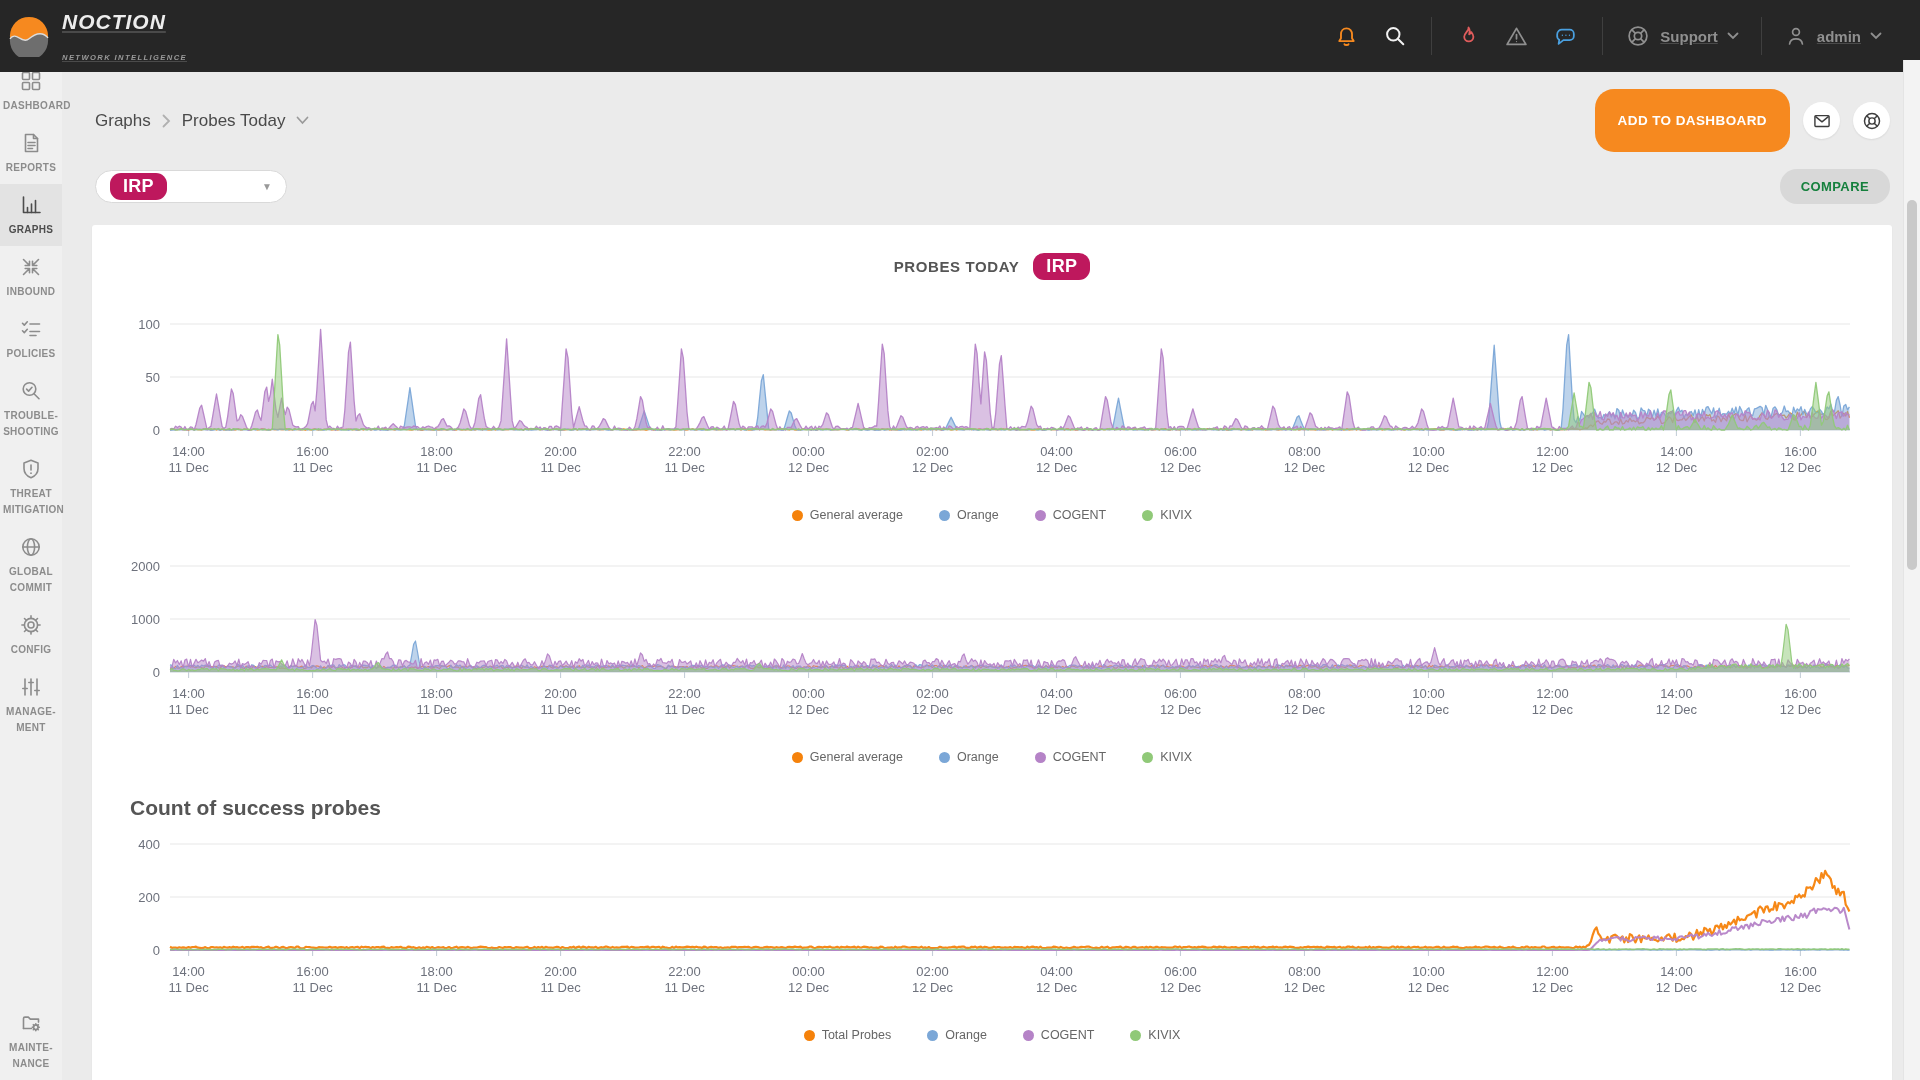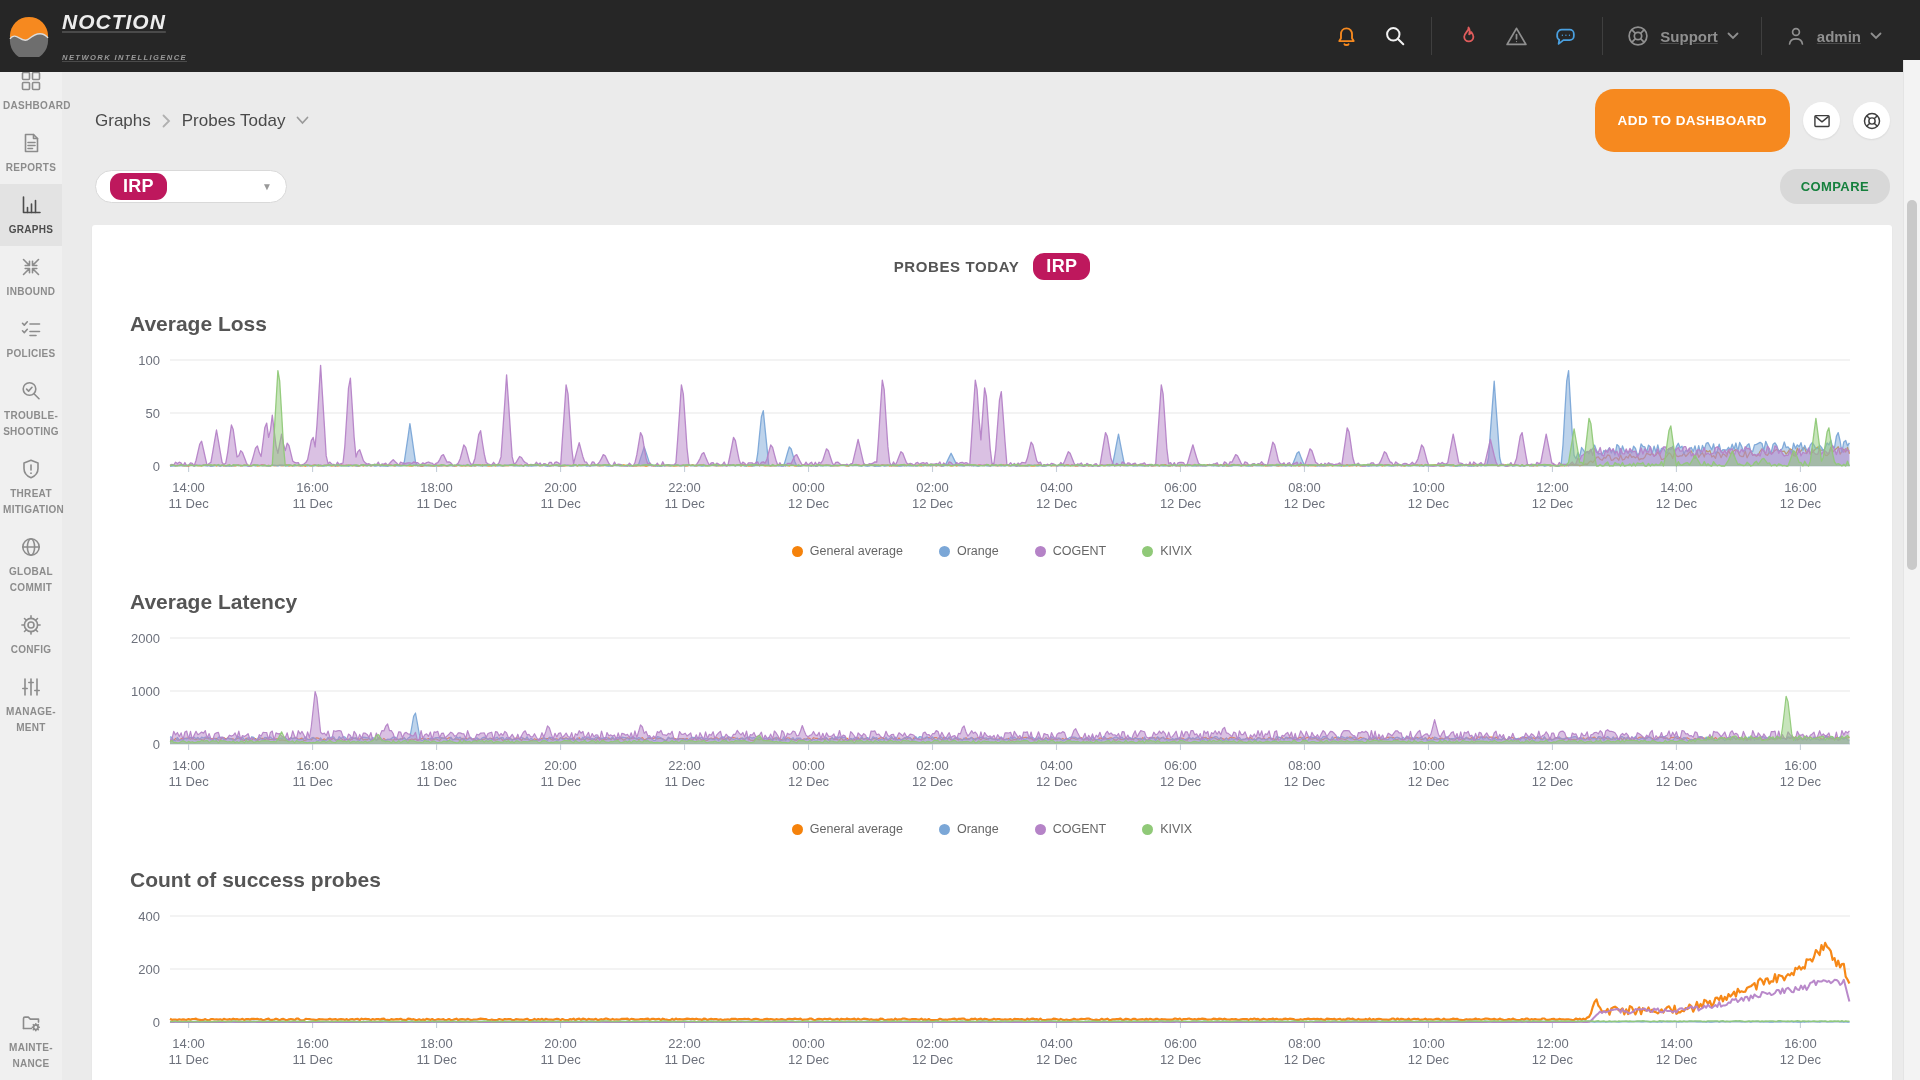--- a/index.html
+++ b/index.html
@@ -346,21 +346,20 @@
     <button class="btn-compare">COMPARE</button>
   </div>
 
   <div class="card">
     <div class="card-title-row">
       <span class="card-title">PROBES TODAY</span>
       <span class="chip">IRP</span>
     </div>
     <div id="charts">
         <div class="chart-block">
-          <h2 class="chart-title">Average Loss</h2>
           <svg viewBox="0 0 1724 178" width="1724" height="178">
             <line x1="40" y1="118" x2="1720" y2="118" stroke="#c6cfd9" stroke-width="1.1"></line>
             <text x="30" y="122.5" text-anchor="end" font-size="13" fill="#6d717c" font-family="Liberation Sans, sans-serif">0</text>
             <line x1="40" y1="65" x2="1720" y2="65" stroke="#e7e7e7" stroke-width="1.1"></line>
             <text x="30" y="69.5" text-anchor="end" font-size="13" fill="#6d717c" font-family="Liberation Sans, sans-serif">50</text>
             <line x1="40" y1="12" x2="1720" y2="12" stroke="#e7e7e7" stroke-width="1.1"></line>
             <text x="30" y="16.5" text-anchor="end" font-size="13" fill="#6d717c" font-family="Liberation Sans, sans-serif">100</text>
             <line x1="58.59778597785983" y1="118" x2="58.59778597785983" y2="124" stroke="#c6cfd9" stroke-width="1.1"></line>
             <text x="58.59778597785983" y="144" text-anchor="middle" font-size="13" fill="#6d717c" font-family="Liberation Sans, sans-serif">14:00</text>
             <text x="58.59778597785983" y="160" text-anchor="middle" font-size="13" fill="#6d717c" font-family="Liberation Sans, sans-serif">11 Dec</text>
@@ -424,21 +423,20 @@
               <span class="legend-dot" style="background: rgb(181, 131, 199);"></span>
               <span>COGENT</span>
             </span>
             <span class="legend-item">
               <span class="legend-dot" style="background: rgb(144, 201, 120);"></span>
               <span>KIVIX</span>
             </span>
           </div>
         </div>
         <div class="chart-block">
-          <h2 class="chart-title">Average Latency</h2>
           <svg viewBox="0 0 1724 178" width="1724" height="178">
             <line x1="40" y1="118" x2="1720" y2="118" stroke="#c6cfd9" stroke-width="1.1"></line>
             <text x="30" y="122.5" text-anchor="end" font-size="13" fill="#6d717c" font-family="Liberation Sans, sans-serif">0</text>
             <line x1="40" y1="65" x2="1720" y2="65" stroke="#e7e7e7" stroke-width="1.1"></line>
             <text x="30" y="69.5" text-anchor="end" font-size="13" fill="#6d717c" font-family="Liberation Sans, sans-serif">1000</text>
             <line x1="40" y1="12" x2="1720" y2="12" stroke="#e7e7e7" stroke-width="1.1"></line>
             <text x="30" y="16.5" text-anchor="end" font-size="13" fill="#6d717c" font-family="Liberation Sans, sans-serif">2000</text>
             <line x1="58.59778597785983" y1="118" x2="58.59778597785983" y2="124" stroke="#c6cfd9" stroke-width="1.1"></line>
             <text x="58.59778597785983" y="144" text-anchor="middle" font-size="13" fill="#6d717c" font-family="Liberation Sans, sans-serif">14:00</text>
             <text x="58.59778597785983" y="160" text-anchor="middle" font-size="13" fill="#6d717c" font-family="Liberation Sans, sans-serif">11 Dec</text>

